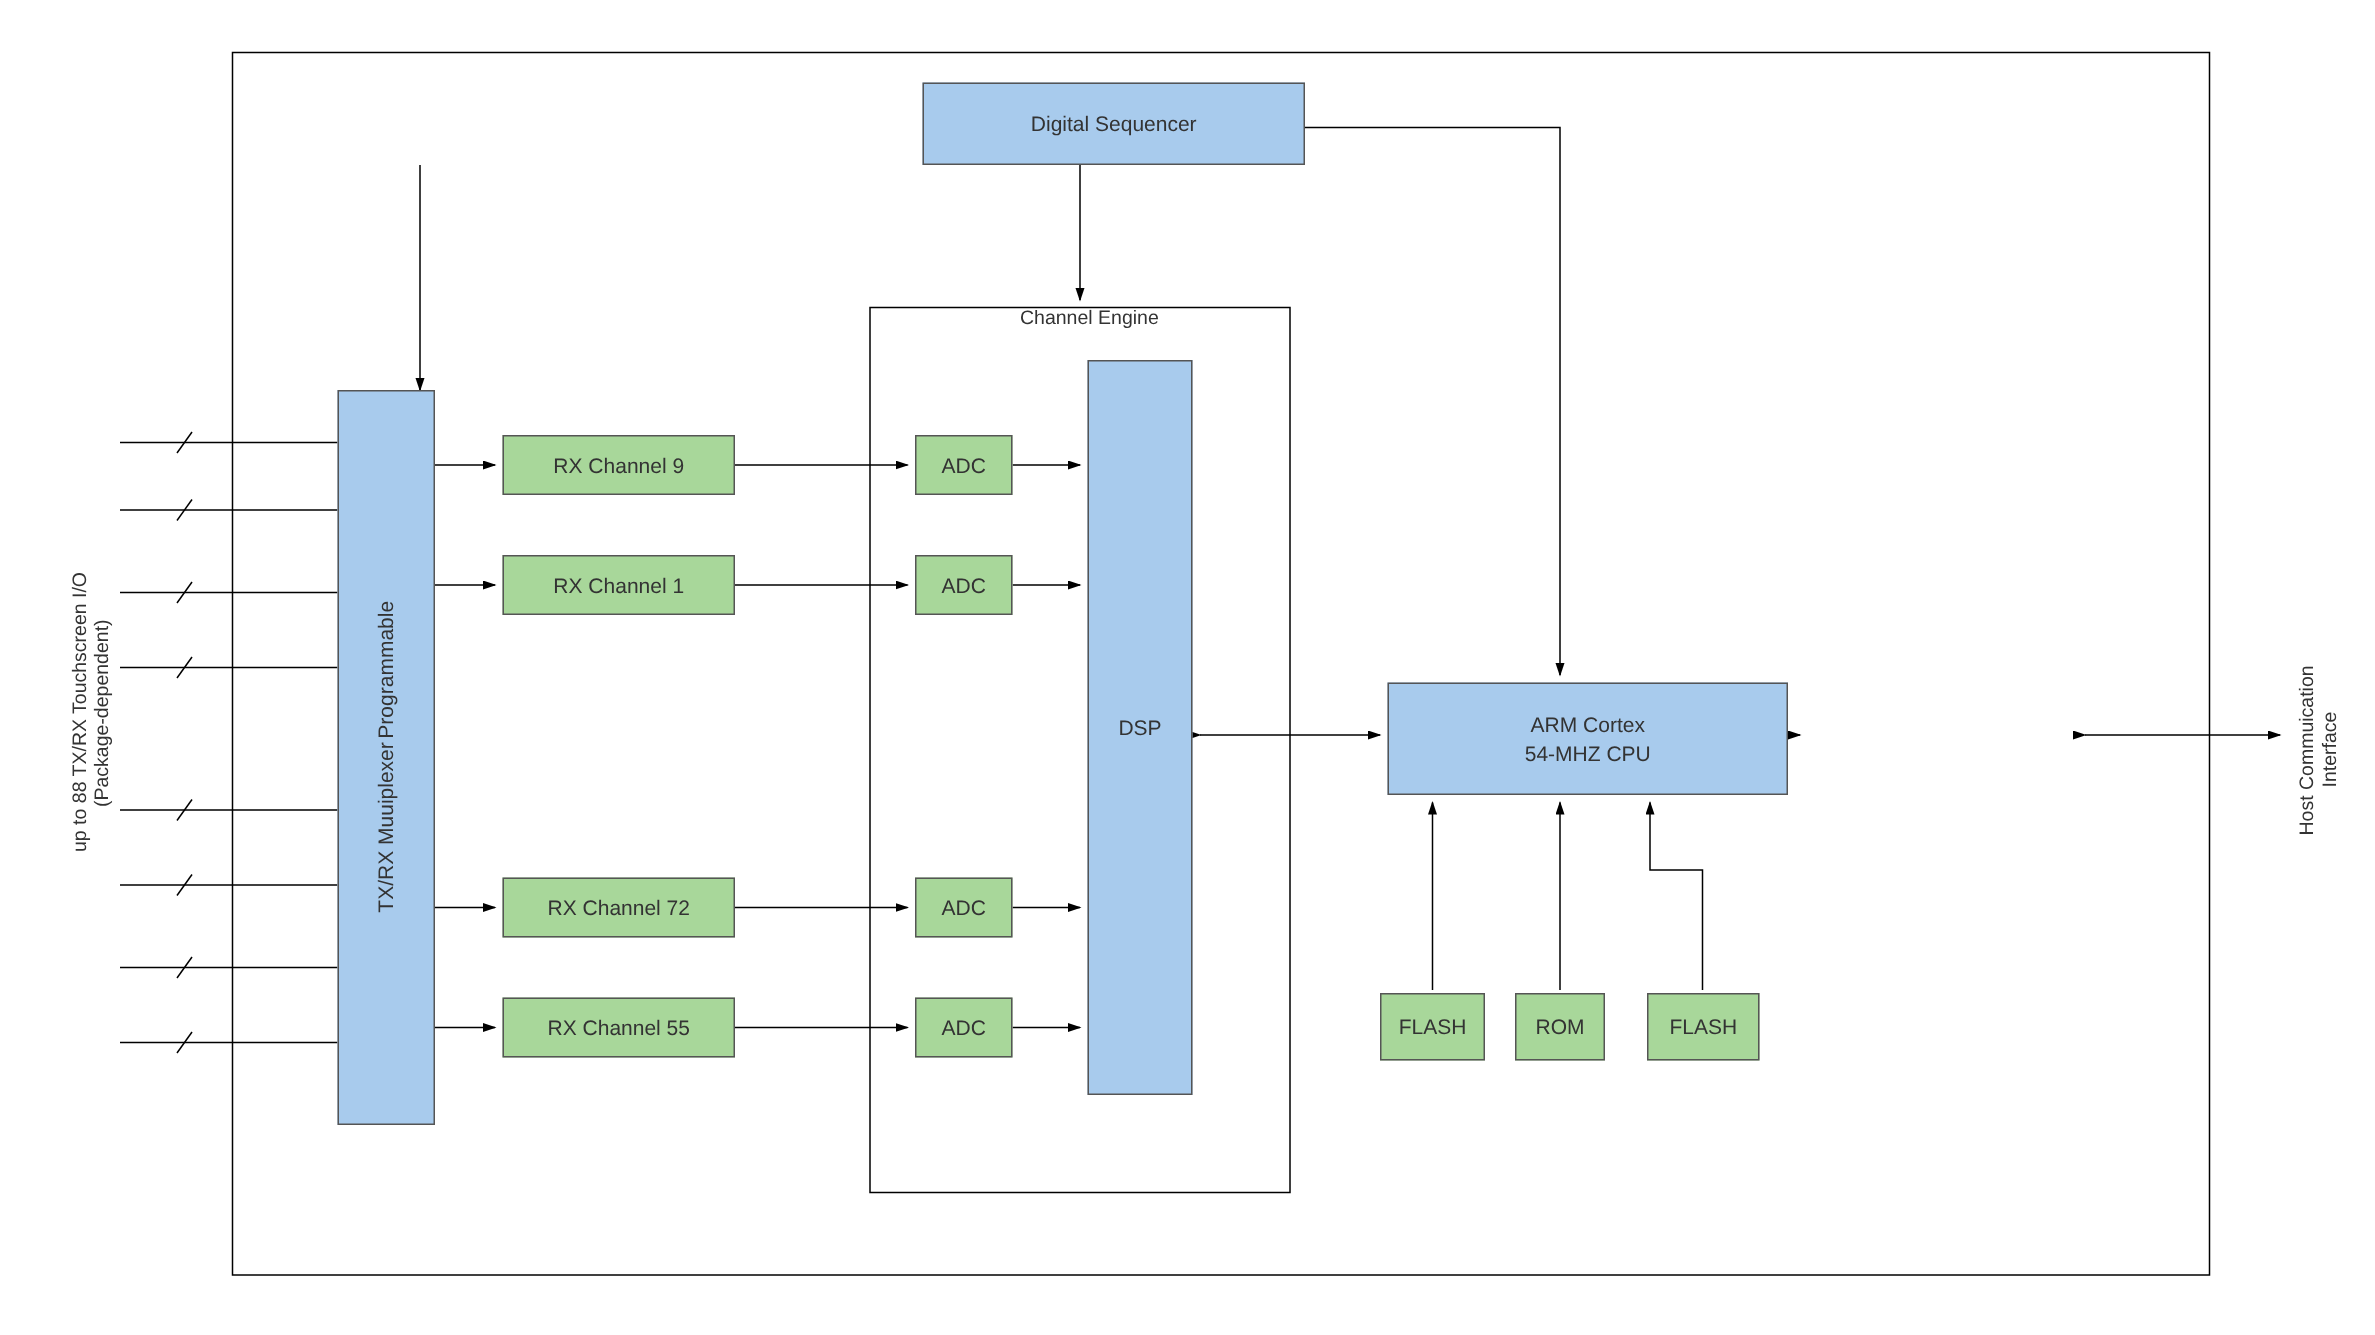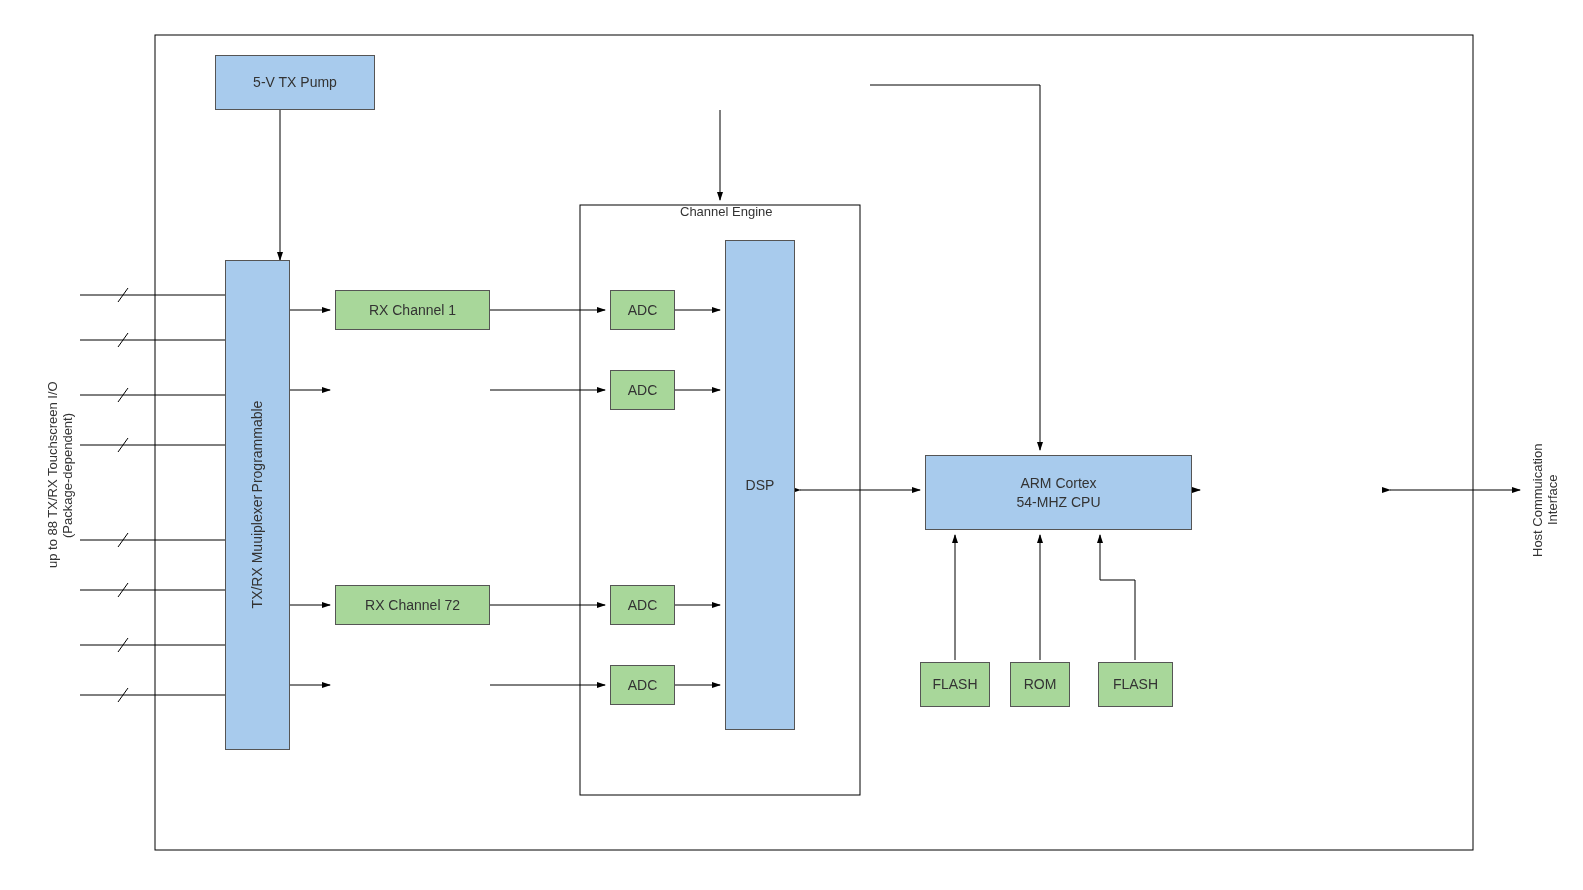--- a/index.html
+++ b/index.html
@@ -76,33 +76,35 @@
     <line x1="955" y1="660" x2="955" y2="535" stroke="#000" marker-end="url(#ah)"></line>
     <line x1="1040" y1="660" x2="1040" y2="535" stroke="#000" marker-end="url(#ah)"></line>
     <polyline points="1135,660 1135,580 1100,580 1100,535" fill="none" stroke="#000" marker-end="url(#ah)"></polyline>
   </svg>
 
   <div class="lbl vtext" style="left:45px;top:350px;height:250px;white-space:pre-line;text-align:center">up to 88 TX/RX Touchscreen I/O
 (Package-dependent)</div>
   <div class="lbl vtext" style="left:1530px;top:400px;height:200px;white-space:pre-line;text-align:center">Host Commuication
 Interface</div>
 
-  <div class="box blue" style="left:215px;top:55px;width:160px;height:55px">5-V TX Pump</div>
+  <div class="box blue" style="left:615px;top:55px;width:255px;height:55px">Digital Sequencer</div>
 
   <div class="lbl" style="left:680px;top:204px">Channel Engine</div>
 
   <div class="box blue" style="left:225px;top:260px;width:65px;height:490px">
     <div class="vtext" style="display:flex;flex-direction:row;gap:2px">
       <span>TX/RX Muuiplexer</span>
       <span>Programmable</span>
     </div>
   </div>
 
-  <div class="box green" style="left:335px;top:290px;width:155px;height:40px">RX Channel 1</div>
+  <div class="box green" style="left:335px;top:290px;width:155px;height:40px">RX Channel 9</div>
+  <div class="box green" style="left:335px;top:370px;width:155px;height:40px">RX Channel 1</div>
   <div class="box green" style="left:335px;top:585px;width:155px;height:40px">RX Channel 72</div>
+  <div class="box green" style="left:335px;top:665px;width:155px;height:40px">RX Channel 55</div>
 
   <div class="box green" style="left:610px;top:290px;width:65px;height:40px">ADC</div>
   <div class="box green" style="left:610px;top:370px;width:65px;height:40px">ADC</div>
   <div class="box green" style="left:610px;top:585px;width:65px;height:40px">ADC</div>
   <div class="box green" style="left:610px;top:665px;width:65px;height:40px">ADC</div>
 
   <div class="box blue" style="left:725px;top:240px;width:70px;height:490px">DSP</div>
 
   <div class="box blue" style="left:925px;top:455px;width:267px;height:75px">
     <div>

